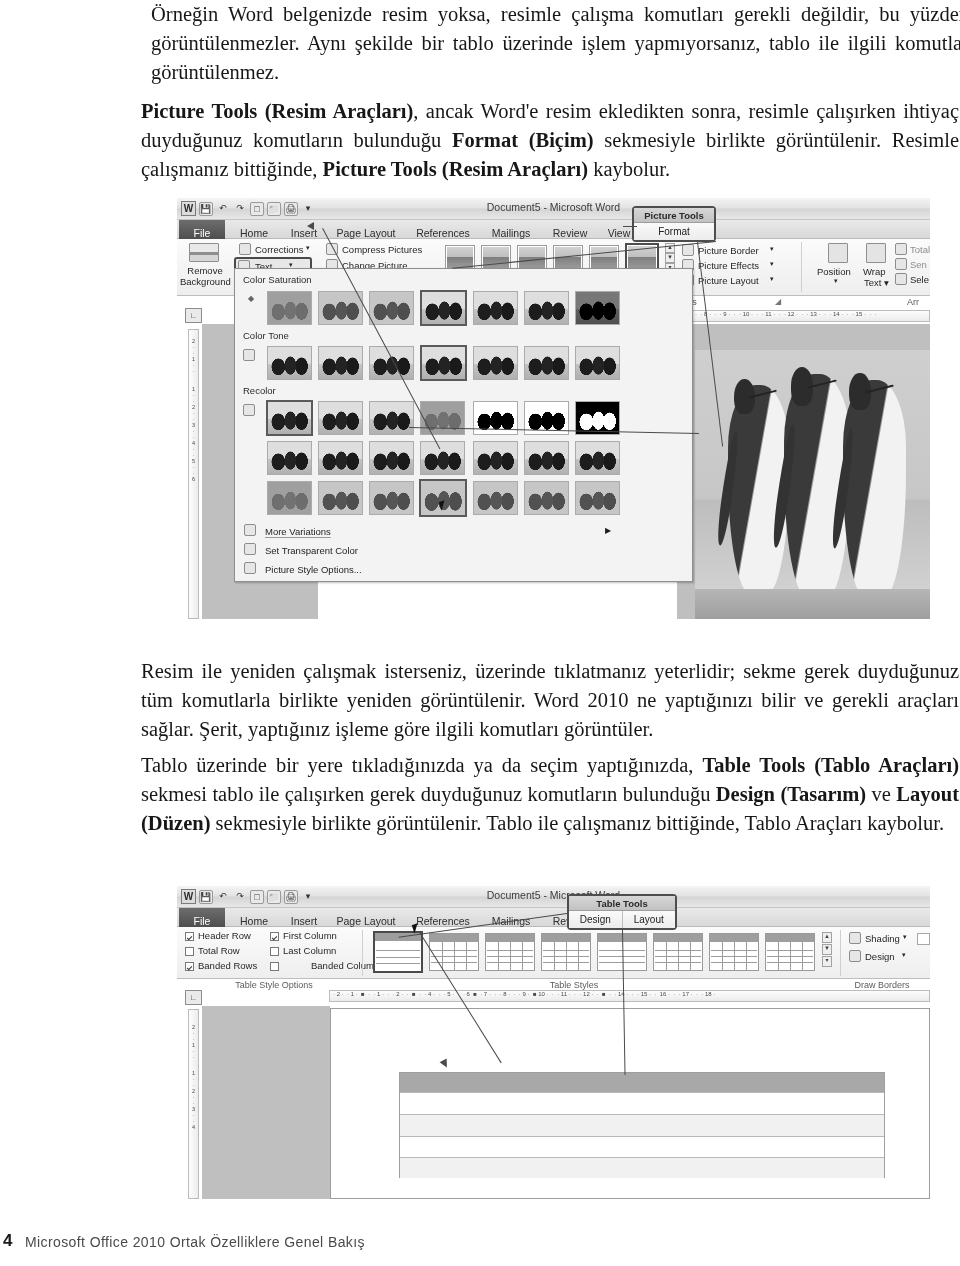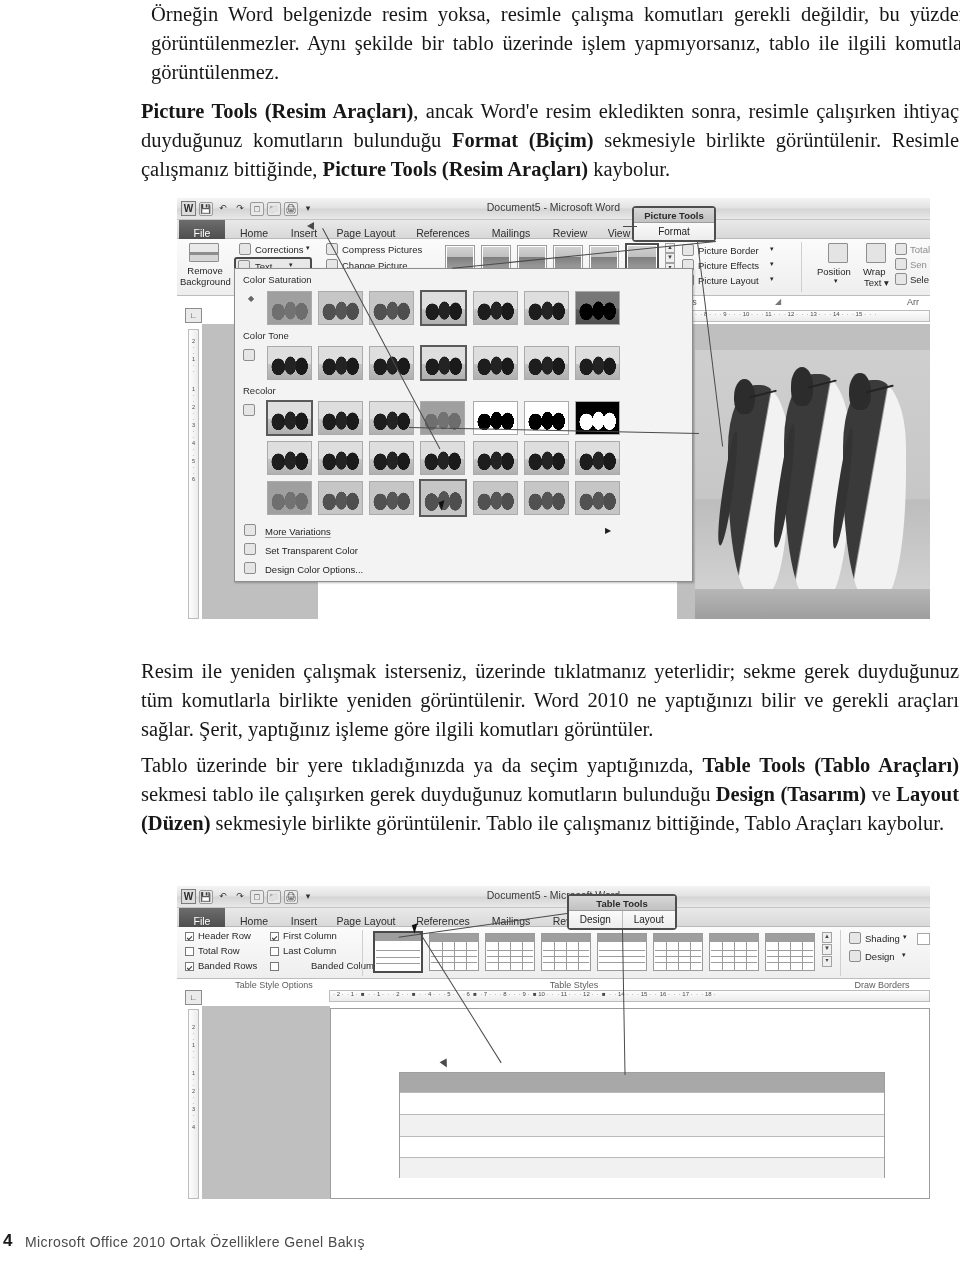--- a/index.html
+++ b/index.html
@@ -551,21 +551,21 @@
       <div class="cursor" style="left:205px;top:232px;"></div>
 
       <div class="ddicon" style="left:9px;top:255px;"></div>
       <div class="ddopt" style="left:30px;top:257px;text-decoration:underline;text-decoration-color:#999;text-underline-offset:2px;">More Variations</div>
       <div class="ddopt" style="left:370px;top:257px;font-size:8px;">▶</div>
 
       <div class="ddicon" style="left:9px;top:274px;"></div>
       <div class="ddopt" style="left:30px;top:276px;">Set Transparent Color</div>
 
       <div class="ddicon" style="left:9px;top:293px;"></div>
-      <div class="ddopt" style="left:30px;top:295px;">Design Color Options...</div>
+      <div class="ddopt" style="left:30px;top:295px;">Picture Style Options...</div>
     </div>
 
     <div class="leader" style="left:539px;top:44px;width:265px;height:1.2px;transform:rotate(174.2deg);"></div>
     <div class="leader" style="left:446px;top:28px;width:14px;height:1.2px;"></div>
     <div class="leader" style="left:146px;top:30px;width:250px;height:1.2px;transform:rotate(62deg);"></div>
     <div class="leader" style="left:521px;top:44px;width:206px;height:1.2px;transform:rotate(83deg);"></div>
     <div class="leader" style="left:232px;top:229px;width:290px;height:1.2px;transform:rotate(1.2deg);"></div>
     <div class="arrowhead" style="left:130px;top:24px;border-top:4px solid transparent;border-bottom:4px solid transparent;border-right:7px solid #4a4a4a;"></div>
   </div>
 

